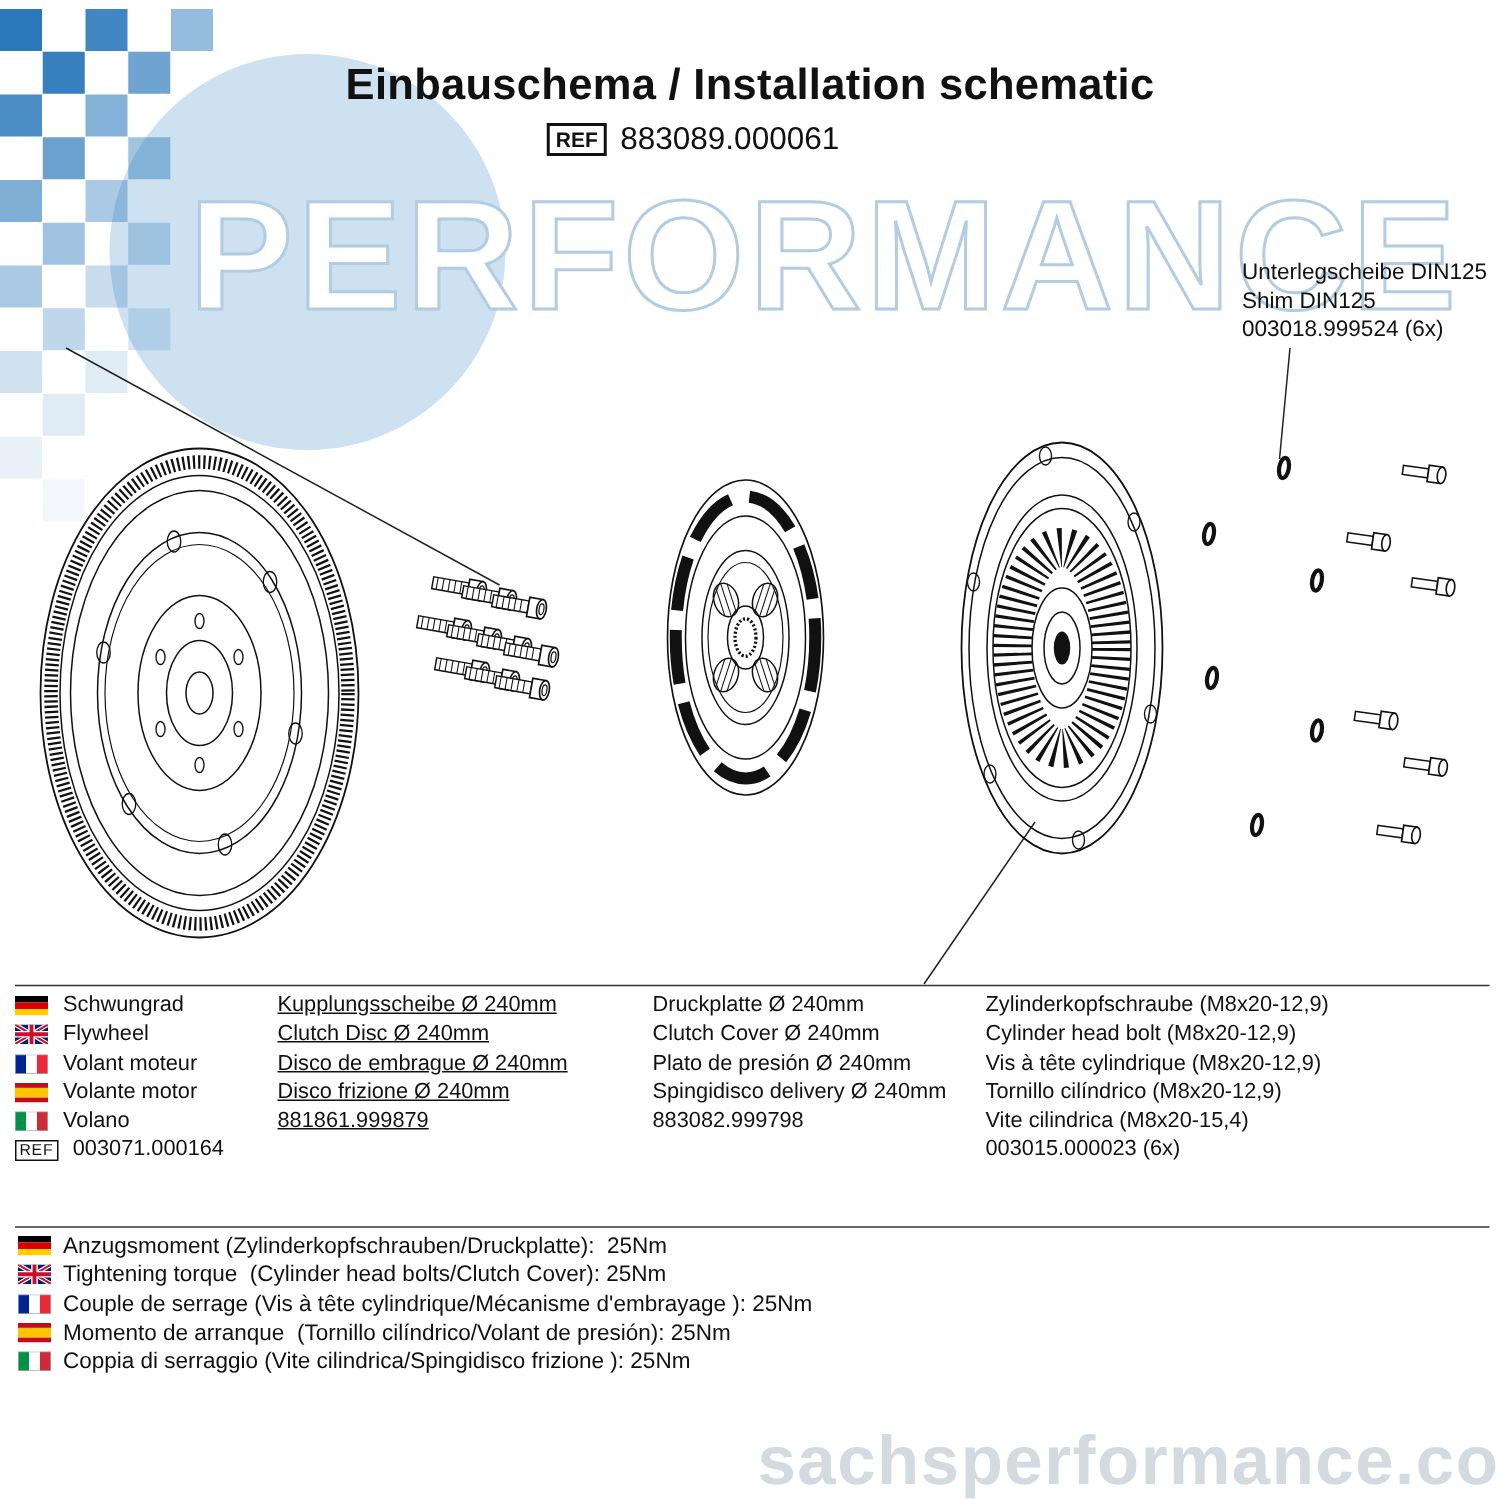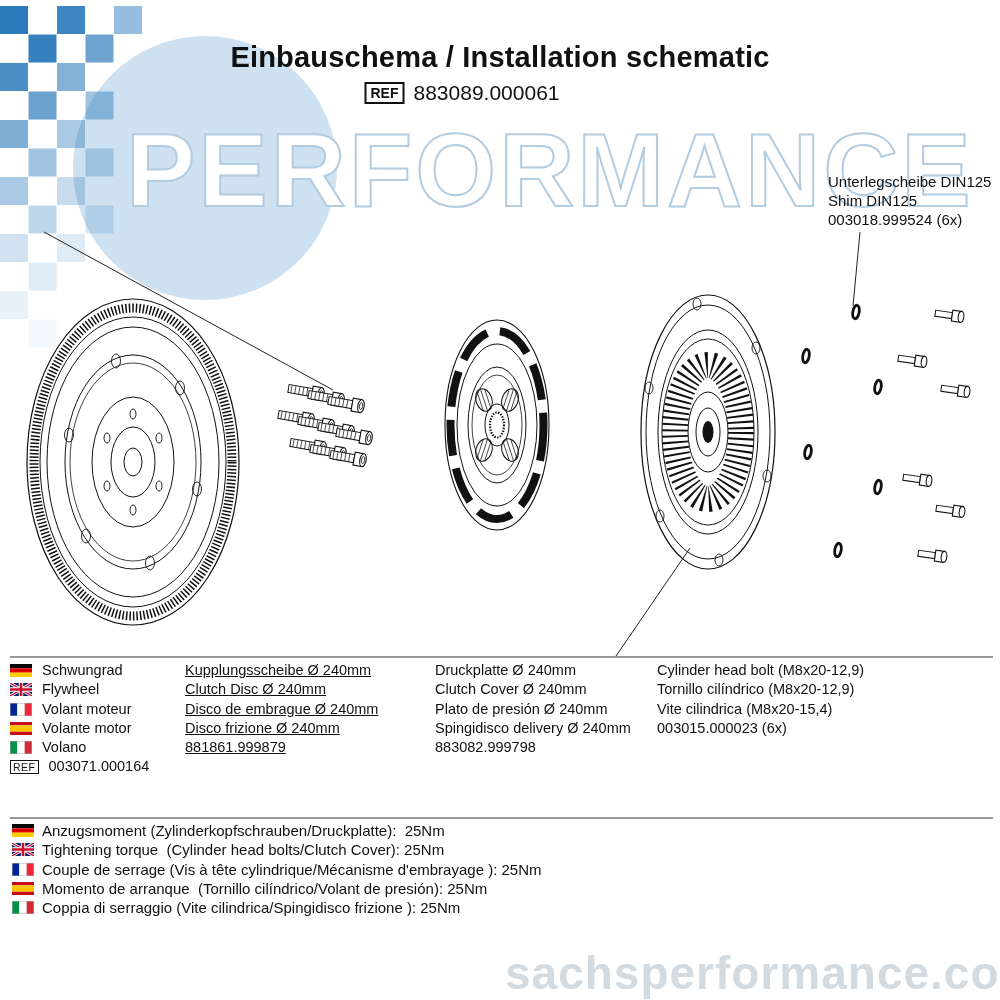--- a/index.html
+++ b/index.html
@@ -288,21 +288,23 @@
 
   <div class="legend-col col3">
     <div class="lrow">Druckplatte Ø 240mm</div>
     <div class="lrow">Clutch Cover Ø 240mm</div>
     <div class="lrow">Plato de presión Ø 240mm</div>
     <div class="lrow">Spingidisco delivery Ø 240mm</div>
     <div class="lrow">883082.999798</div>
   </div>
 
   <div class="legend-col col4">
+    <div class="lrow">Zylinderkopfschraube (M8x20-12,9)</div>
     <div class="lrow">Cylinder head bolt (M8x20-12,9)</div>
+    <div class="lrow">Vis à tête cylindrique (M8x20-12,9)</div>
     <div class="lrow">Tornillo cilíndrico (M8x20-12,9)</div>
     <div class="lrow">Vite cilindrica (M8x20-15,4)</div>
     <div class="lrow">003015.000023 (6x)</div>
   </div>
 
   <div class="torque">
     <div class="trow">
       <svg class="flag" viewBox="0 0 22 13">
           <use href="#flag-de"></use>
         </svg>

